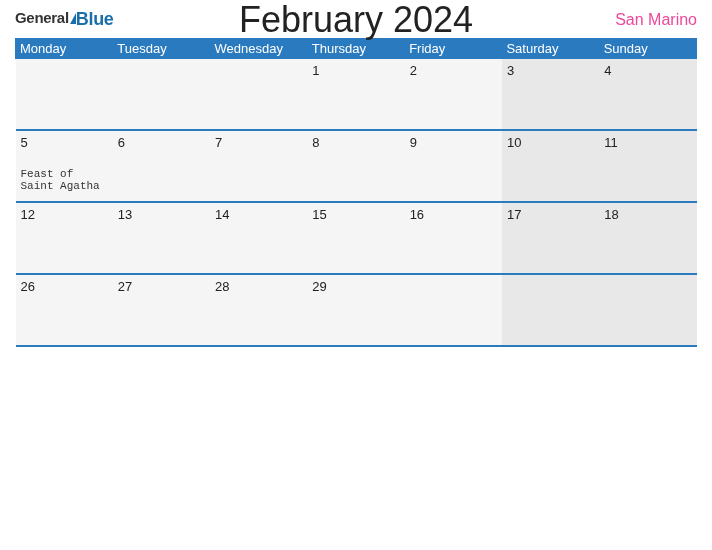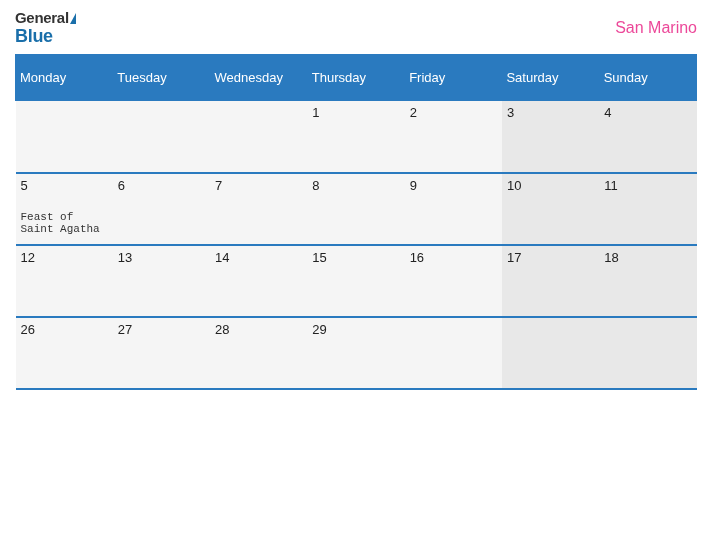--- a/index.html
+++ b/index.html
@@ -18,21 +18,21 @@
     }
     .header {
       display: flex;
       align-items: center;
       justify-content: space-between;
       margin-bottom: 8px;
       position: relative;
     }
     .logo {
       display: flex;
-      flex-direction: column;
+      flex-direction: row;
       align-items: flex-start;
       line-height: 1.1;
     }
     .calendar-title {
       font-size: 36px;
       font-weight: normal;
       color: #222;
       position: absolute;
       left: 50%;
       transform: translateX(-50%);
@@ -45,21 +45,21 @@
     .calendar-table {
       width: 100%;
       border-collapse: collapse;
       table-layout: fixed;
     }
     .calendar-table thead tr th {
       background: #2a7abf;
       color: #fff;
       font-size: 13px;
       font-weight: normal;
-      padding: 15px 4px;
+      padding: 2px 4px;
       text-align: left;
       border: 1px solid #2a7abf;
     }
     .calendar-table tbody tr {
       border-bottom: 2px solid #2a7abf;
     }
     .calendar-table tbody tr td {
       background: #f5f5f5;
       vertical-align: top;
       padding: 4px 5px;
@@ -117,20 +117,21 @@
 
 <div class="calendar-wrapper">
   <div class="header">
     <div class="logo">
       <div class="logo-row">
         <span class="logo-text-general">General</span>
         <span class="logo-icon"></span>
       </div>
       <span class="logo-text-blue">Blue</span>
     </div>
+    <h1 class="calendar-title">February 2024</h1>
     <span class="country-label">San Marino</span>
   </div>
 
   <table class="calendar-table">
     <thead>
       <tr>
       <th>Monday</th>
           <th>Tuesday</th>
           <th>Wednesday</th>
           <th>Thursday</th>

